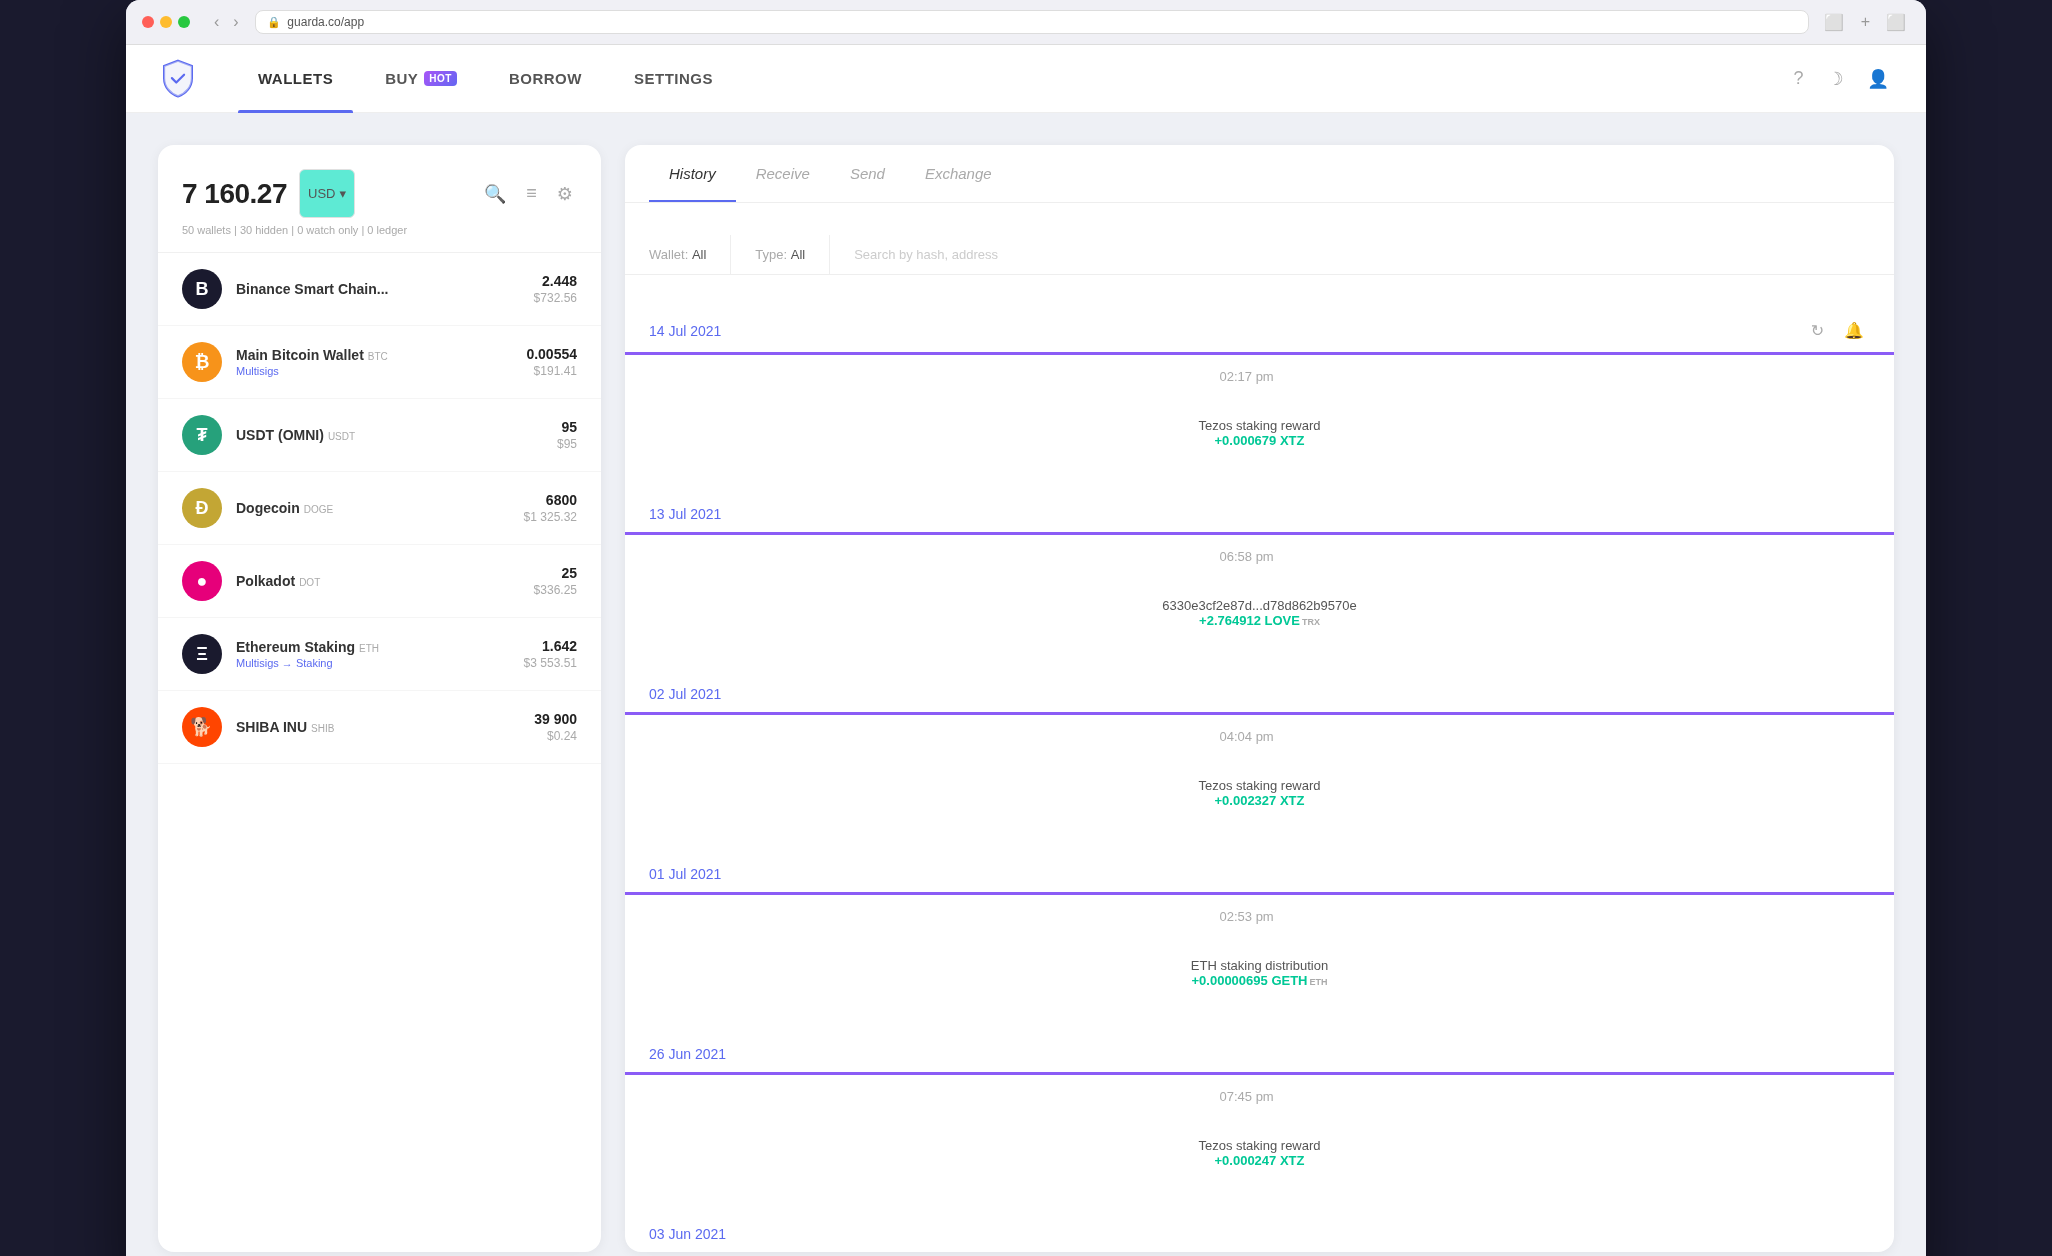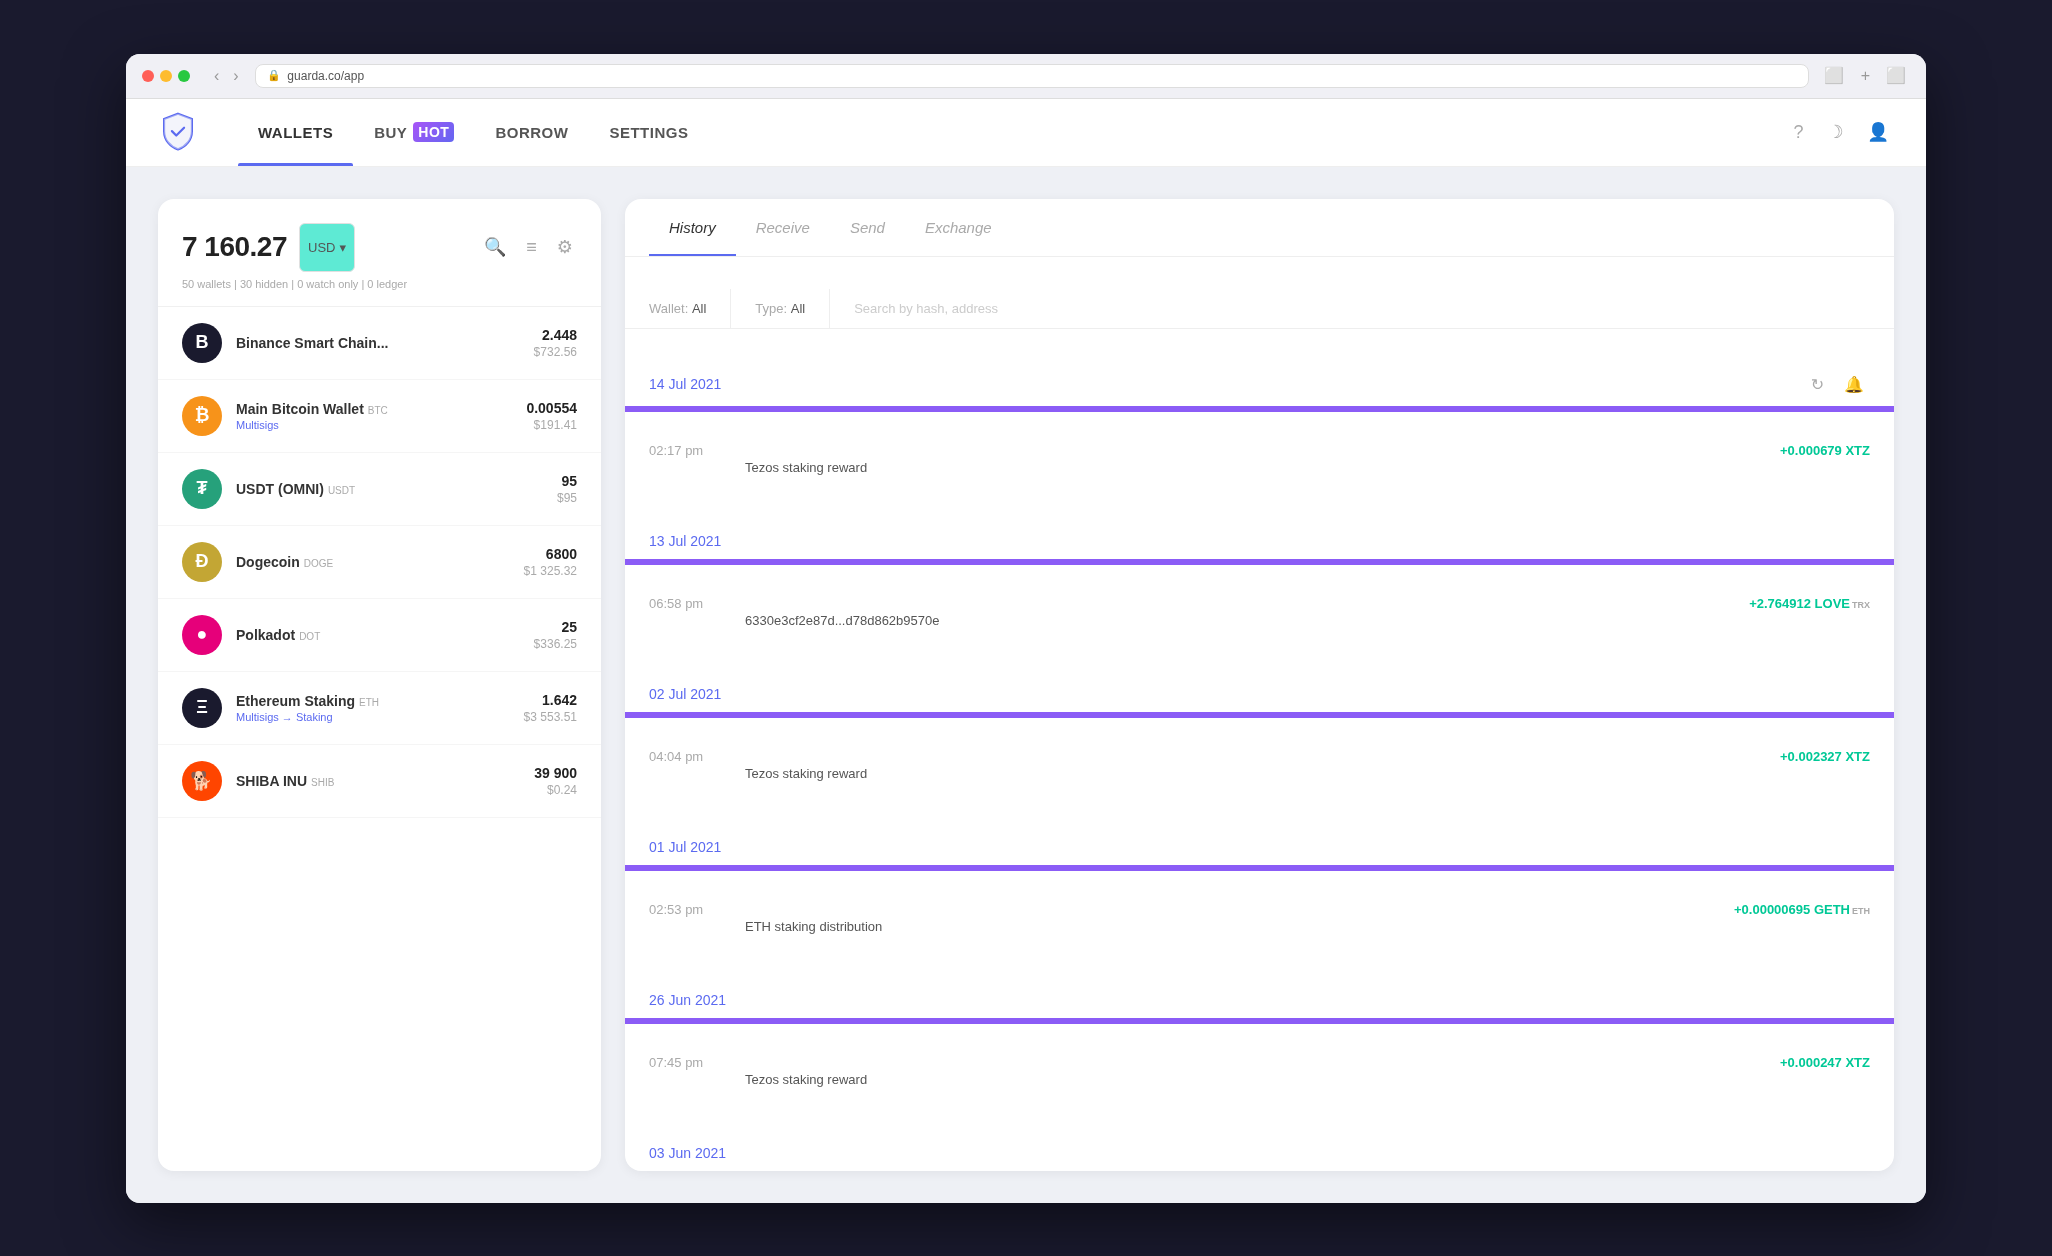--- a/index.html
+++ b/index.html
@@ -88,21 +88,21 @@
       align-items: center;
       margin-right: 40px;
     }
     .logo-shield {
       width: 40px;
       height: 40px;
     }
     .nav-links {
       display: flex;
       align-items: flex-end;
-      gap: 1px;
+      gap: 12px;
       flex: 1;
     }
     .nav-link {
       padding: 0 20px;
       height: 68px;
       display: flex;
       align-items: center;
       font-size: 15px;
       font-weight: 600;
       color: #555;
@@ -120,21 +120,21 @@
       bottom: 0;
       left: 0;
       right: 0;
       height: 3px;
       background: #5b6af0;
       border-radius: 2px 2px 0 0;
     }
     .nav-badge {
       background: linear-gradient(135deg, #a855f7, #6366f1);
       color: white;
-      font-size: 14px;
+      font-size: 10px;
       font-weight: 700;
       padding: 2px 5px;
       border-radius: 4px;
       margin-left: 6px;
       letter-spacing: 0.5px;
     }
     .nav-right {
       display: flex;
       align-items: center;
       gap: 16px;
@@ -356,21 +356,22 @@
       color: #aaa;
       cursor: pointer;
       font-size: 16px;
       padding: 2px 6px;
       border-radius: 6px;
     }
     .tx-row {
       display: flex;
       align-items: center;
       padding: 14px 24px;
-      border-top: 6px solid #8b5cf6;
+      border-top: 3px solid #8b5cf6;
+      flex-direction: column;
     }
     .tx-time {
       font-size: 13px;
       color: #aaa;
       width: 80px;
       flex-shrink: 0;
     }
     .tx-desc {
       flex: 1;
       font-size: 13px;

